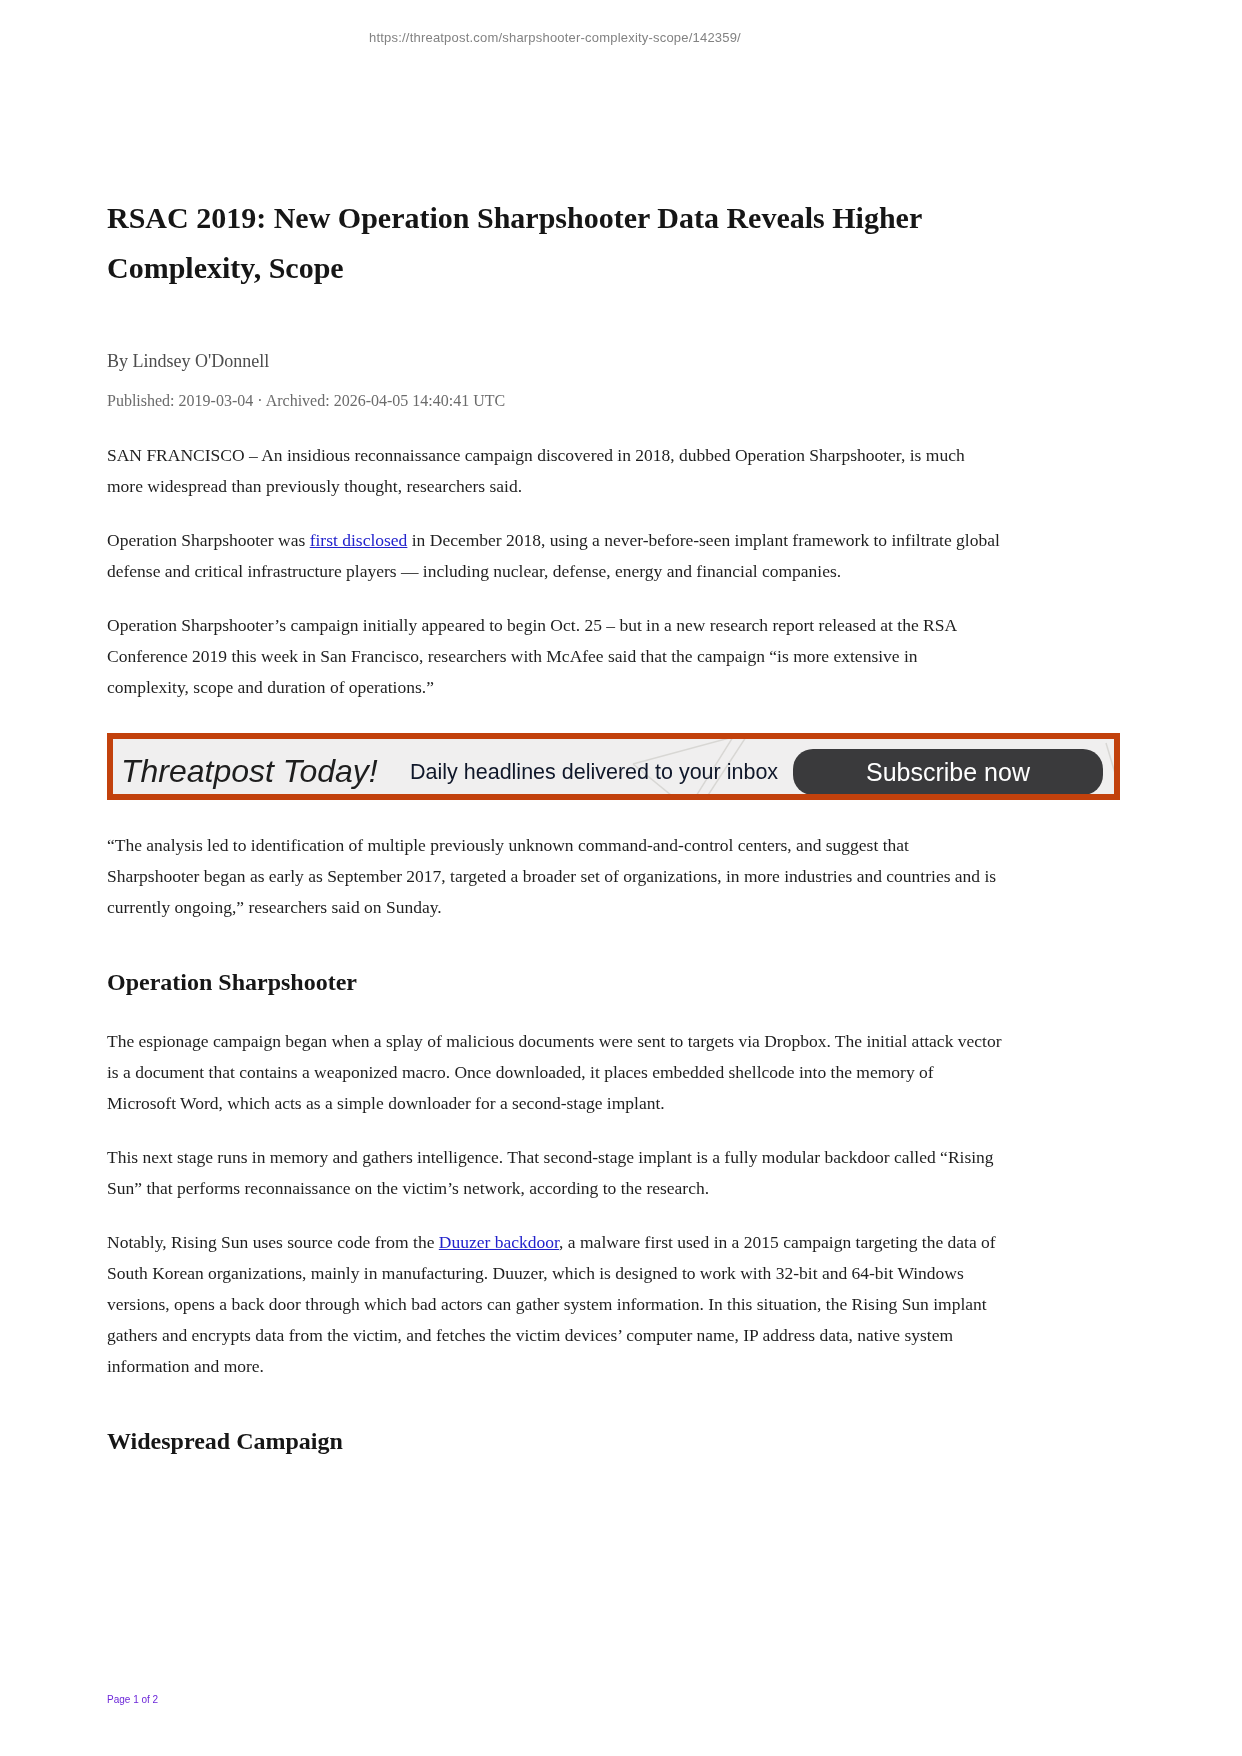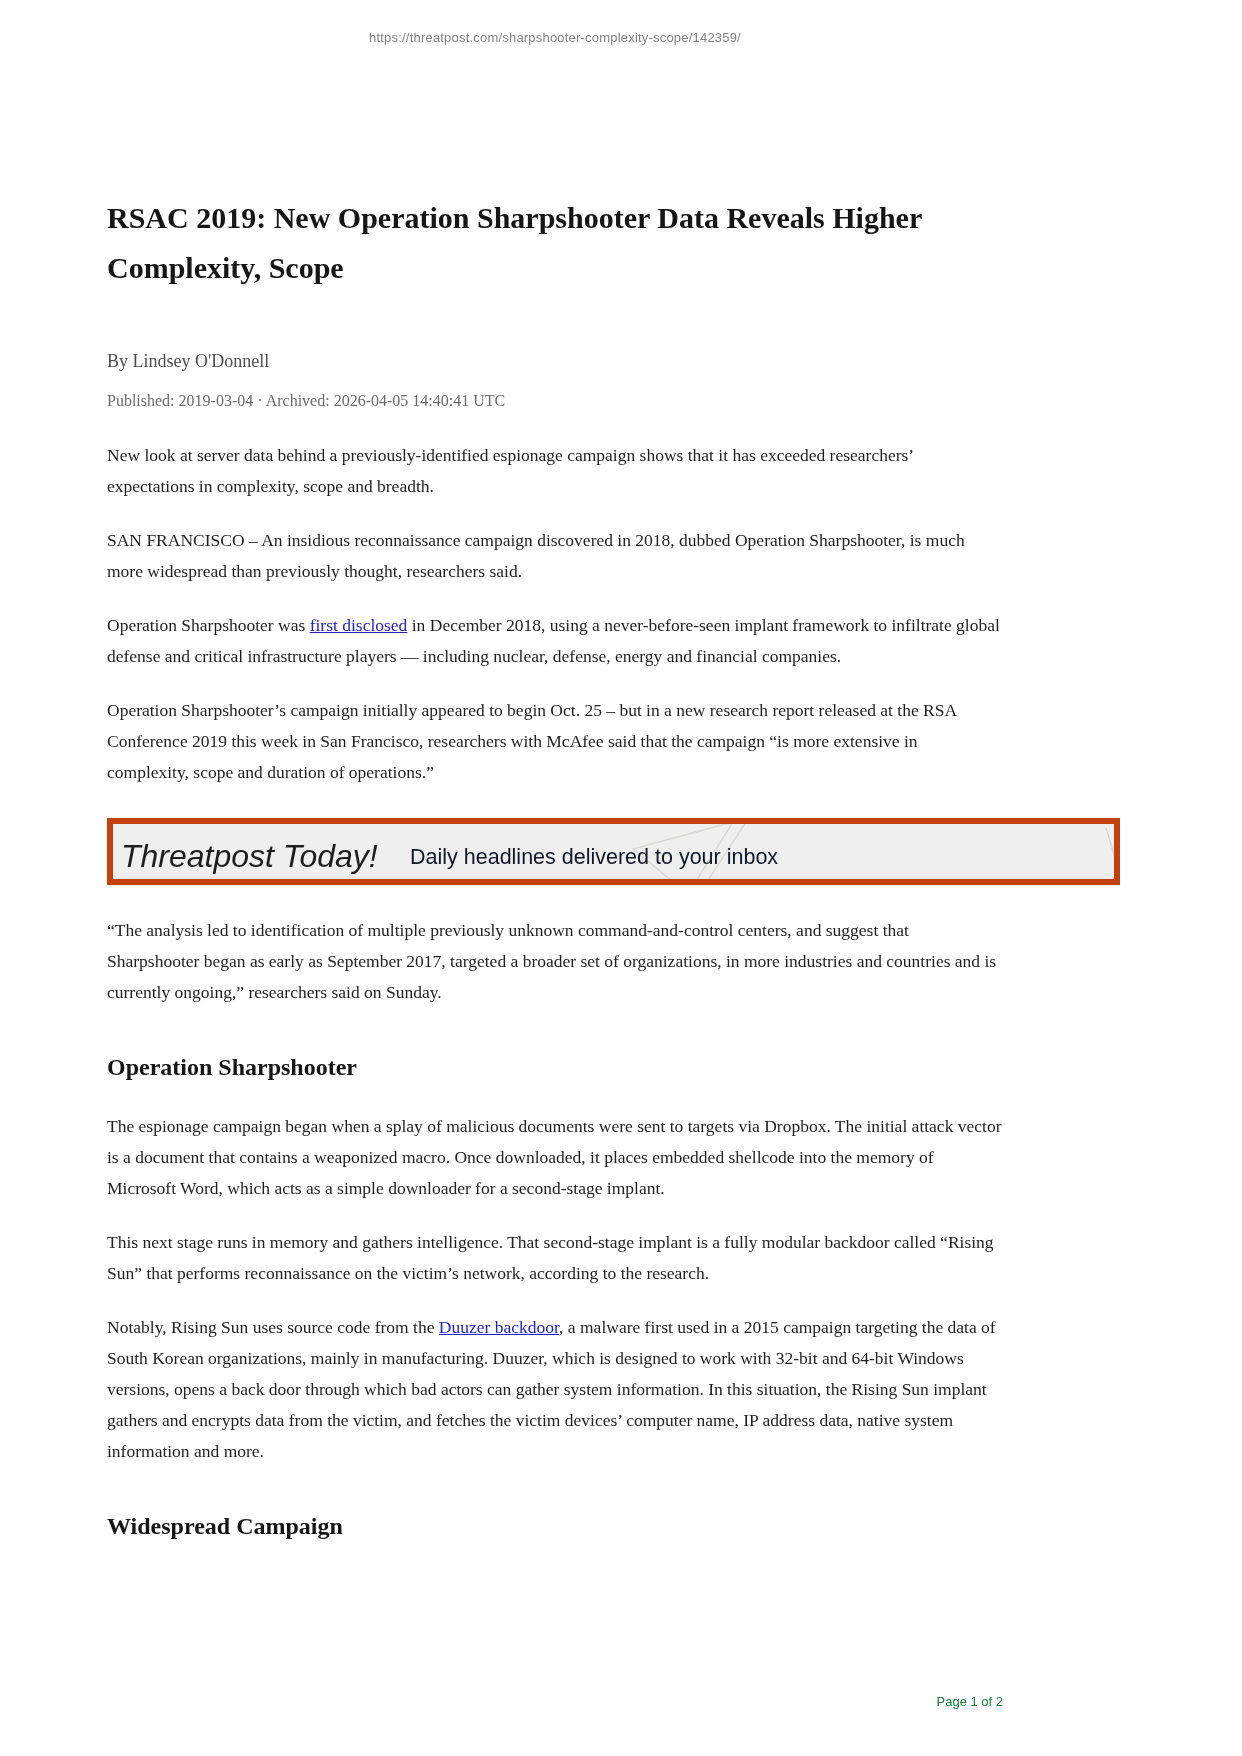--- a/index.html
+++ b/index.html
@@ -108,61 +108,61 @@
     display: flex;
     align-items: center;
     justify-content: center;
     cursor: pointer;
   }
   .page-footer {
     position: absolute;
     top: 1694px;
     left: 107px;
     width: 896px;
-    text-align: right;
+    text-align: left;
     font-family: "Liberation Sans", sans-serif;
-    font-size: 13px;
-    color: #15803d;
+    font-size: 10px;
+    color: #6d28d9;
   }
 </style>
 </head>
 <body>
 
 <div class="page">
 
   <div class="url-header">https://threatpost.com/sharpshooter-complexity-scope/142359/</div>
 
   <main class="content">
 
     <h1 class="article-title">RSAC 2019: New Operation Sharpshooter Data Reveals Higher Complexity, Scope</h1>
 
     <div class="byline">By Lindsey O'Donnell</div>
 
     <div class="meta">Published: 2019-03-04 · Archived: 2026-04-05 14:40:41 UTC</div>
 
     <div id="body-top" class="article-body">
-        <p>New look at server data behind a previously-identified espionage campaign shows that it has exceeded researchers’ expectations in complexity, scope and breadth.</p>
         <p>SAN FRANCISCO – An insidious reconnaissance campaign discovered in 2018, dubbed Operation Sharpshooter, is much more widespread than previously thought, researchers said.</p>
         <p>Operation Sharpshooter was <a class="inline-link" href="#">first disclosed</a> in December 2018, using a never-before-seen implant framework to infiltrate global defense and critical infrastructure players — including nuclear, defense, energy and financial companies.</p>
         <p>Operation Sharpshooter’s campaign initially appeared to begin Oct. 25 – but in a new research report released at the RSA Conference 2019 this week in San Francisco, researchers with McAfee said that the campaign “is more extensive in complexity, scope and duration of operations.”</p>
       </div>
 
     <div class="banner">
       <svg class="banner-graphic" viewBox="0 0 1013 67">
         <g stroke="#d8d7d4" stroke-width="1.5" fill="none">
           <line x1="620" y1="-2" x2="575" y2="70"></line>
           <line x1="633" y1="-2" x2="586" y2="70"></line>
           <line x1="575" y1="70" x2="520" y2="25"></line>
           <line x1="520" y1="25" x2="620" y2="-2"></line>
           <line x1="586" y1="70" x2="700" y2="92"></line>
           <line x1="993" y1="4" x2="1011" y2="64"></line>
         </g>
       </svg>
       <span class="banner-brand">Threatpost Today!</span>
       <span class="banner-tagline">Daily headlines delivered to your inbox</span>
+      <button class="subscribe">Subscribe now</button>
     </div>
 
     <div id="body-bottom" class="article-body">
         <p>“The analysis led to identification of multiple previously unknown command-and-control centers, and suggest that Sharpshooter began as early as September 2017, targeted a broader set of organizations, in more industries and countries and is currently ongoing,” researchers said on Sunday.</p>
         <h2>Operation Sharpshooter</h2>
         <p>The espionage campaign began when a splay of malicious documents were sent to targets via Dropbox. The initial attack vector is a document that contains a weaponized macro. Once downloaded, it places embedded shellcode into the memory of Microsoft Word, which acts as a simple downloader for a second-stage implant.</p>
         <p>This next stage runs in memory and gathers intelligence. That second-stage implant is a fully modular backdoor called “Rising Sun” that performs reconnaissance on the victim’s network, according to the research.</p>
         <p>Notably, Rising Sun uses source code from the <a class="inline-link" href="#">Duuzer backdoor</a>, a malware first used in a 2015 campaign targeting the data of South Korean organizations, mainly in manufacturing. Duuzer, which is designed to work with 32-bit and 64-bit Windows versions, opens a back door through which bad actors can gather system information. In this situation, the Rising Sun implant gathers and encrypts data from the victim, and fetches the victim devices’ computer name, IP address data, native system information and more.</p>
         <h2>Widespread Campaign</h2>
       </div>

